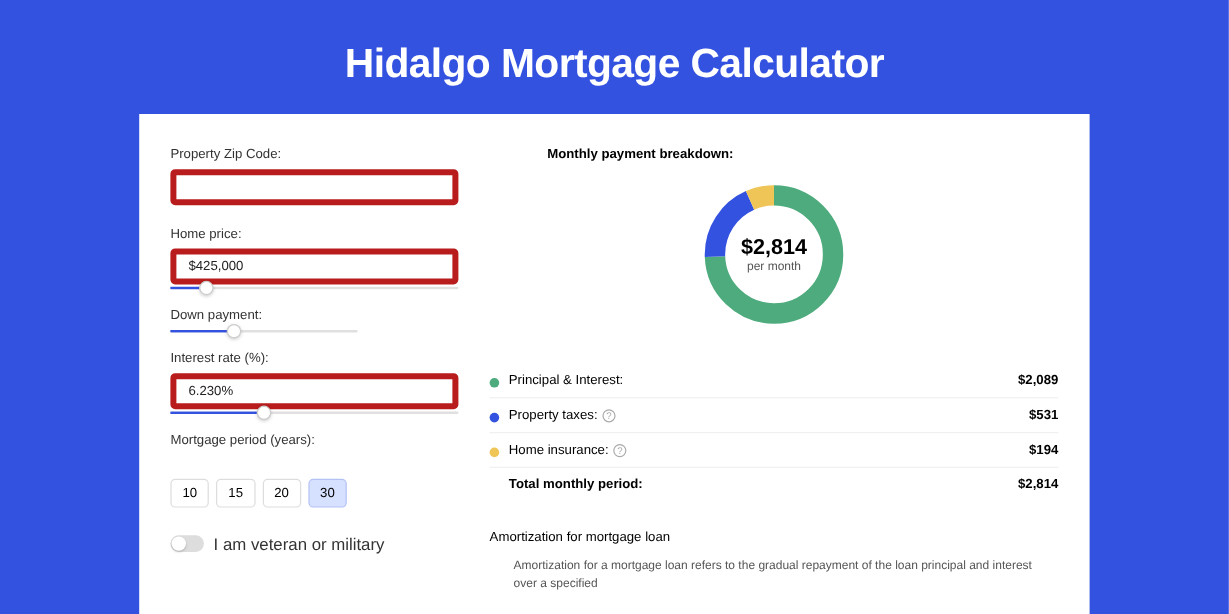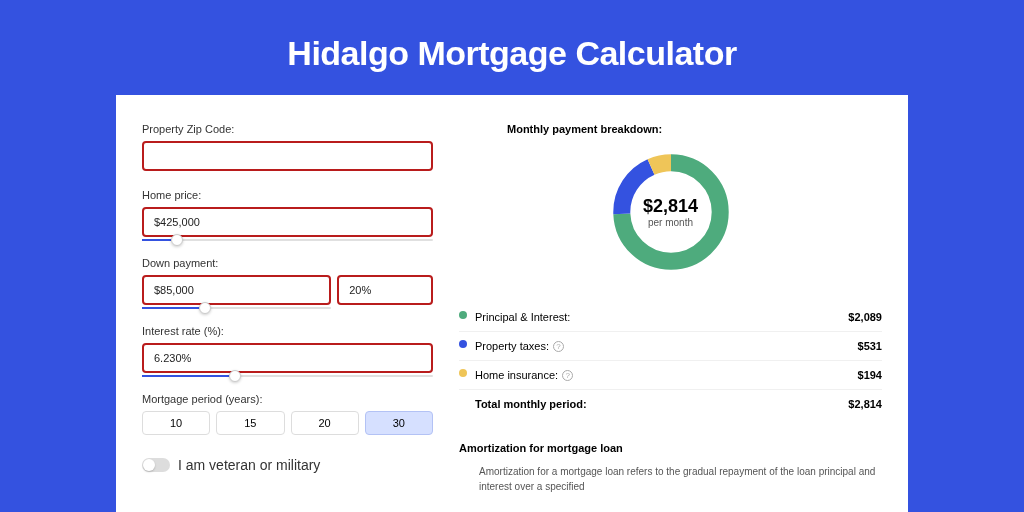--- a/index.html
+++ b/index.html
@@ -30,21 +30,21 @@
 .right { flex: 1; }
 .field-label {
   font-size: 11px;
   color: #333;
   margin-bottom: 6px;
   display: block;
 }
 .text-input {
   width: 100%;
   height: 30px;
-  border: 2px solid #b91c1c;
+  border: 5px solid #b91c1c;
   border-radius: 4px;
   padding: 0 10px;
   font-size: 11px;
   color: #222;
   margin-bottom: 2px;
 }
 .field-block { margin-bottom: 16px; }
 .slider-track {
   position: relative;
   height: 2px;
@@ -70,22 +70,23 @@
 }
 .down-row { display: flex; gap: 6px; }
 .down-row .text-input:first-child { flex: 0 0 65%; }
 .down-row .text-input:last-child { flex: 1; }
 .period-row { display: flex; gap: 6px; margin-top: 4px; }
 .period-btn {
   border: 1px solid #ddd;
   background: #fff;
   border-radius: 4px;
   font-size: 11px;
-  padding: 5px 27px;
+  padding: 5px 9px;
   cursor: pointer;
+  margin-top: 20px;
 }
 .period-btn.selected { background: #d6e0ff; border-color: #b3c2f5; }
 .toggle-row { display: flex; align-items: center; gap: 8px; margin-top: 22px; }
 .toggle {
   width: 28px; height: 14px;
   background: #ddd;
   border-radius: 7px;
   position: relative;
 }
 .toggle::after {
@@ -103,21 +104,21 @@
 .donut { position: relative; width: 130px; height: 130px; }
 .donut svg { width: 130px; height: 130px; transform: rotate(-90deg); }
 .donut-center {
   position: absolute; inset: 0;
   display: flex; flex-direction: column;
   align-items: center; justify-content: center;
 }
 .donut-amount { font-size: 18px; font-weight: 700; }
 .donut-sub { font-size: 10px; color: #555; }
 .legend-row {
-  display: flex; align-items: flex-start;
+  display: flex; align-items: flex-end;
   padding: 8px 0;
   border-bottom: 1px solid #f0f0f0;
   font-size: 11px;
 }
 .legend-row.total { border-bottom: none; font-weight: 700; }
 .legend-dot {
   width: 8px; height: 8px;
   border-radius: 50%;
   margin-right: 8px;
   flex-shrink: 0;
@@ -126,21 +127,21 @@
 .legend-value { font-weight: 700; }
 .info-icon {
   display: inline-flex;
   width: 11px; height: 11px;
   border: 1px solid #aaa;
   border-radius: 50%;
   font-size: 8px;
   align-items: center; justify-content: center;
   color: #aaa;
 }
-.amort-title { font-size: 11px; font-weight: 700; margin-top: 24px; margin-bottom: 10px; }
+.amort-title { font-size: 11px; font-weight: 400; margin-top: 24px; margin-bottom: 10px; }
 .amort-text { font-size: 10px; color: #555; line-height: 1.5; margin-left: 20px; }
 </style>
 </head>
 <body>
 
 <h1 class="page-title">Hidalgo Mortgage Calculator</h1>
 
 <div class="card">
   <div class="left">
 
@@ -153,24 +154,20 @@
       <label class="field-label">Home price:</label>
       <input class="text-input" value="$425,000" style="">
       <div class="slider-track">
         <div class="slider-fill" style="width:10%"></div>
         <div class="slider-thumb" style="left:10%"></div>
       </div>
     </div>
 
     <div class="field-block">
       <label class="field-label">Down payment:</label>
-      <div class="down-row">
-        <input class="text-input" value="$85,000" style="">
-        <input class="text-input" value="20%" style="">
-      </div>
       <div class="slider-track" style="width:65%">
         <div class="slider-fill" style="width:30%"></div>
         <div class="slider-thumb" style="left:30%"></div>
       </div>
     </div>
 
     <div class="field-block">
       <label class="field-label">Interest rate (%):</label>
       <input class="text-input" value="6.230%" style="">
       <div class="slider-track">

